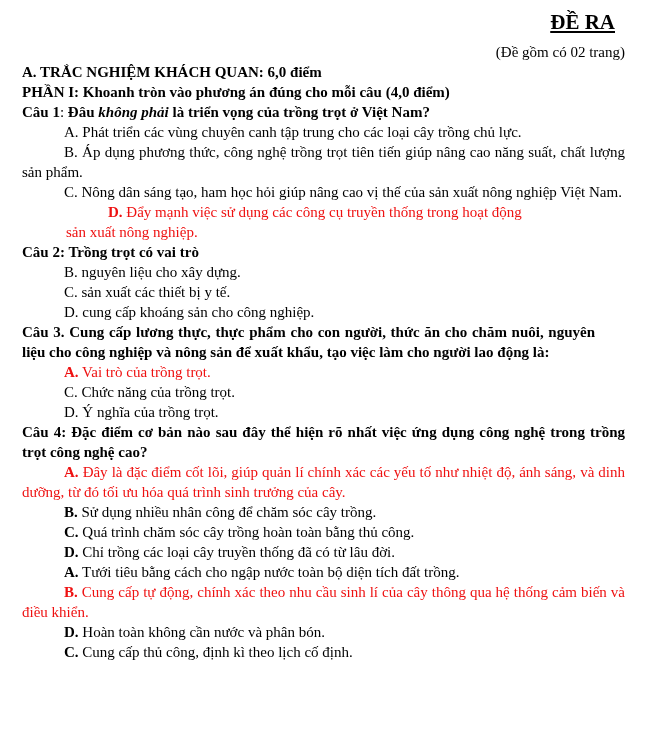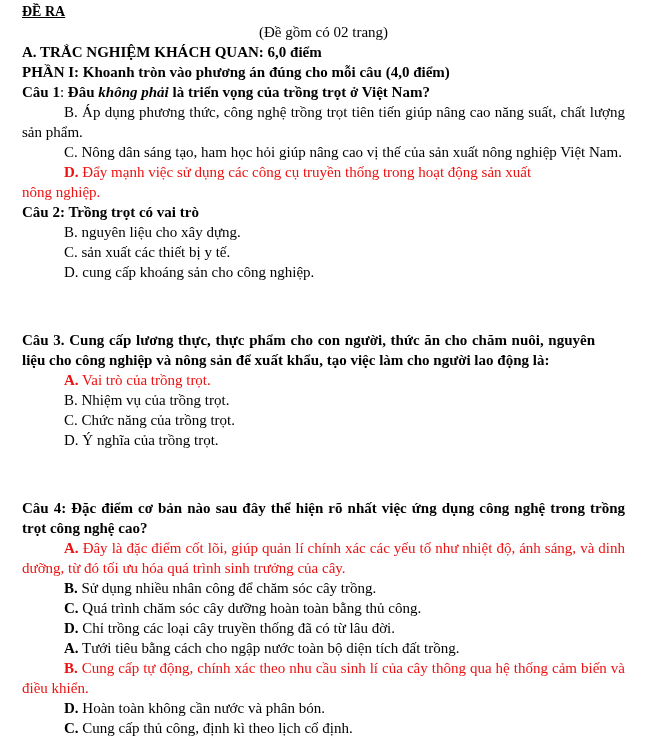--- a/index.html
+++ b/index.html
@@ -3,25 +3,25 @@
   <meta charset="utf-8">
   <style>
     html, body { margin: 0; padding: 0; background: #ffffff; }
     body {
       width: 649px; height: 751px; overflow: hidden;
       font-family: "Liberation Serif", "DejaVu Serif", serif;
       font-size: 15px; color: #000;
       line-height: 20px;
     }
     .page { position: relative; padding: 2px 24px 0 22px; }
-    .title { text-align: left; font-weight: bold; text-decoration: underline; font-size: 14px; margin: 0; height: 20px; }
-    .subtitle { text-align: center; height: 20px; }
+    .title { text-align: right; font-weight: bold; text-decoration: underline; font-size: 21px; margin: 10px; height: 20px; }
+    .subtitle { text-align: right; height: 20px; }
     .bold { font-weight: bold; }
     .line { height: 20px; white-space: nowrap; }
-    .para { text-align: justify; text-align-last: left; margin-top: 48px; }
+    .para { text-align: justify; text-align-last: left; }
     .opt { padding-left: 42px; height: 20px; white-space: nowrap; }
     .opt-wrap { text-indent: 42px; text-align: justify; }
     .red { color: #ee1111; }
     .q { font-weight: bold; }
     .it { font-style: italic; text-align: right; }
     .lbl { font-weight: bold; }
   </style>
 </head>
 <body>
 
@@ -30,45 +30,45 @@
   <div class="title">ĐỀ RA</div>
   <div class="subtitle">(Đề gồm có 02 trang)</div>
 
   <div class="line bold">A. TRẮC NGHIỆM KHÁCH QUAN: 6,0 điểm</div>
   <div class="line bold">PHẦN I: Khoanh tròn vào phương án đúng cho mỗi câu (4,0 điểm)</div>
 
   <div>
     <div class="line">
       <span class="q">Câu 1</span><span>: </span><span class="q">Đâu </span><span class="q it">không phải</span><span class="q"> là triển vọng của trồng trọt ở Việt Nam?</span>
     </div>
+    <div class="opt"><span>A.</span><span> Phát triển các vùng chuyên canh tập trung cho các loại cây trồng chủ lực.</span></div>
     <div class="opt-wrap"><span>B.</span><span> Áp dụng phương thức, công nghệ trồng trọt tiên tiến giúp nâng cao năng suất, chất lượng sản phẩm.</span></div>
     <div class="opt-wrap"><span>C.</span><span> Nông dân sáng tạo, ham học hỏi giúp nâng cao vị thế của sản xuất nông nghiệp Việt Nam.</span></div>
-    <div class="opt-wrap red" style="text-align:left; padding-right:90px;"><span class="lbl">D.</span><span> Đẩy mạnh việc sử dụng các công cụ truyền thống trong hoạt động sản xuất nông nghiệp.</span></div>
+    <div class="opt-wrap red" style="text-align:left; padding-right:90px;margin-left:44px;"><span class="lbl">D.</span><span> Đẩy mạnh việc sử dụng các công cụ truyền thống trong hoạt động sản xuất nông nghiệp.</span></div>
   </div>
 
   <div>
     <div class="line q">Câu 2: Trồng trọt có vai trò</div>
     <div class="opt"><span>B.</span><span> nguyên liệu cho xây dựng.</span></div>
     <div class="opt"><span>C.</span><span> sản xuất các thiết bị y tế.</span></div>
     <div class="opt"><span>D.</span><span> cung cấp khoáng sản cho công nghiệp.</span></div>
   </div>
 
   <div>
     <div class="q para" style="padding-right:30px;">Câu 3.  Cung cấp lương thực, thực phẩm cho con người, thức ăn cho chăm nuôi, nguyên liệu cho công nghiệp và nông sản để xuất khẩu, tạo việc làm cho người lao động là:</div>
     <div class="opt red"><span class="lbl">A.</span><span> Vai trò của trồng trọt.</span></div>
-    <div class="opt"><span>B.</span><span> Nhiệm vụ của trồng trọt.</span></div>
     <div class="opt"><span>C.</span><span> Chức năng của trồng trọt.</span></div>
     <div class="opt"><span>D.</span><span> Ý nghĩa của trồng trọt.</span></div>
   </div>
 
   <div>
     <div class="q para">Câu 4: Đặc điểm cơ bản nào sau đây thể hiện rõ nhất việc ứng dụng công nghệ trong trồng trọt công nghệ cao?</div>
     <div class="opt-wrap red"><span class="lbl">A.</span><span> Đây là đặc điểm cốt lõi, giúp quản lí chính xác các yếu tố như nhiệt độ, ánh sáng, và dinh dưỡng, từ đó tối ưu hóa quá trình sinh trưởng của cây.</span></div>
     <div class="opt"><span class="lbl">B.</span><span> Sử dụng nhiều nhân công để chăm sóc cây trồng.</span></div>
-    <div class="opt"><span class="lbl">C.</span><span> Quá trình chăm sóc cây dưỡng hoàn toàn bằng thủ công.</span></div>
+    <div class="opt"><span class="lbl">C.</span><span> Quá trình chăm sóc cây trồng hoàn toàn bằng thủ công.</span></div>
     <div class="opt"><span class="lbl">D.</span><span> Chỉ trồng các loại cây truyền thống đã có từ lâu đời.</span></div>
   </div>
 
   <div>
     <div class="opt"><span class="lbl">A.</span><span> Tưới tiêu bằng cách cho ngập nước toàn bộ diện tích đất trồng.</span></div>
     <div class="opt-wrap red"><span class="lbl">B.</span><span> Cung cấp tự động, chính xác theo nhu cầu sinh lí của cây thông qua hệ thống cảm biến và điều khiển.</span></div>
     <div class="opt"><span class="lbl">D.</span><span> Hoàn toàn không cần nước và phân bón.</span></div>
     <div class="opt"><span class="lbl">C.</span><span> Cung cấp thủ công, định kì theo lịch cố định.</span></div>
   </div>
 

